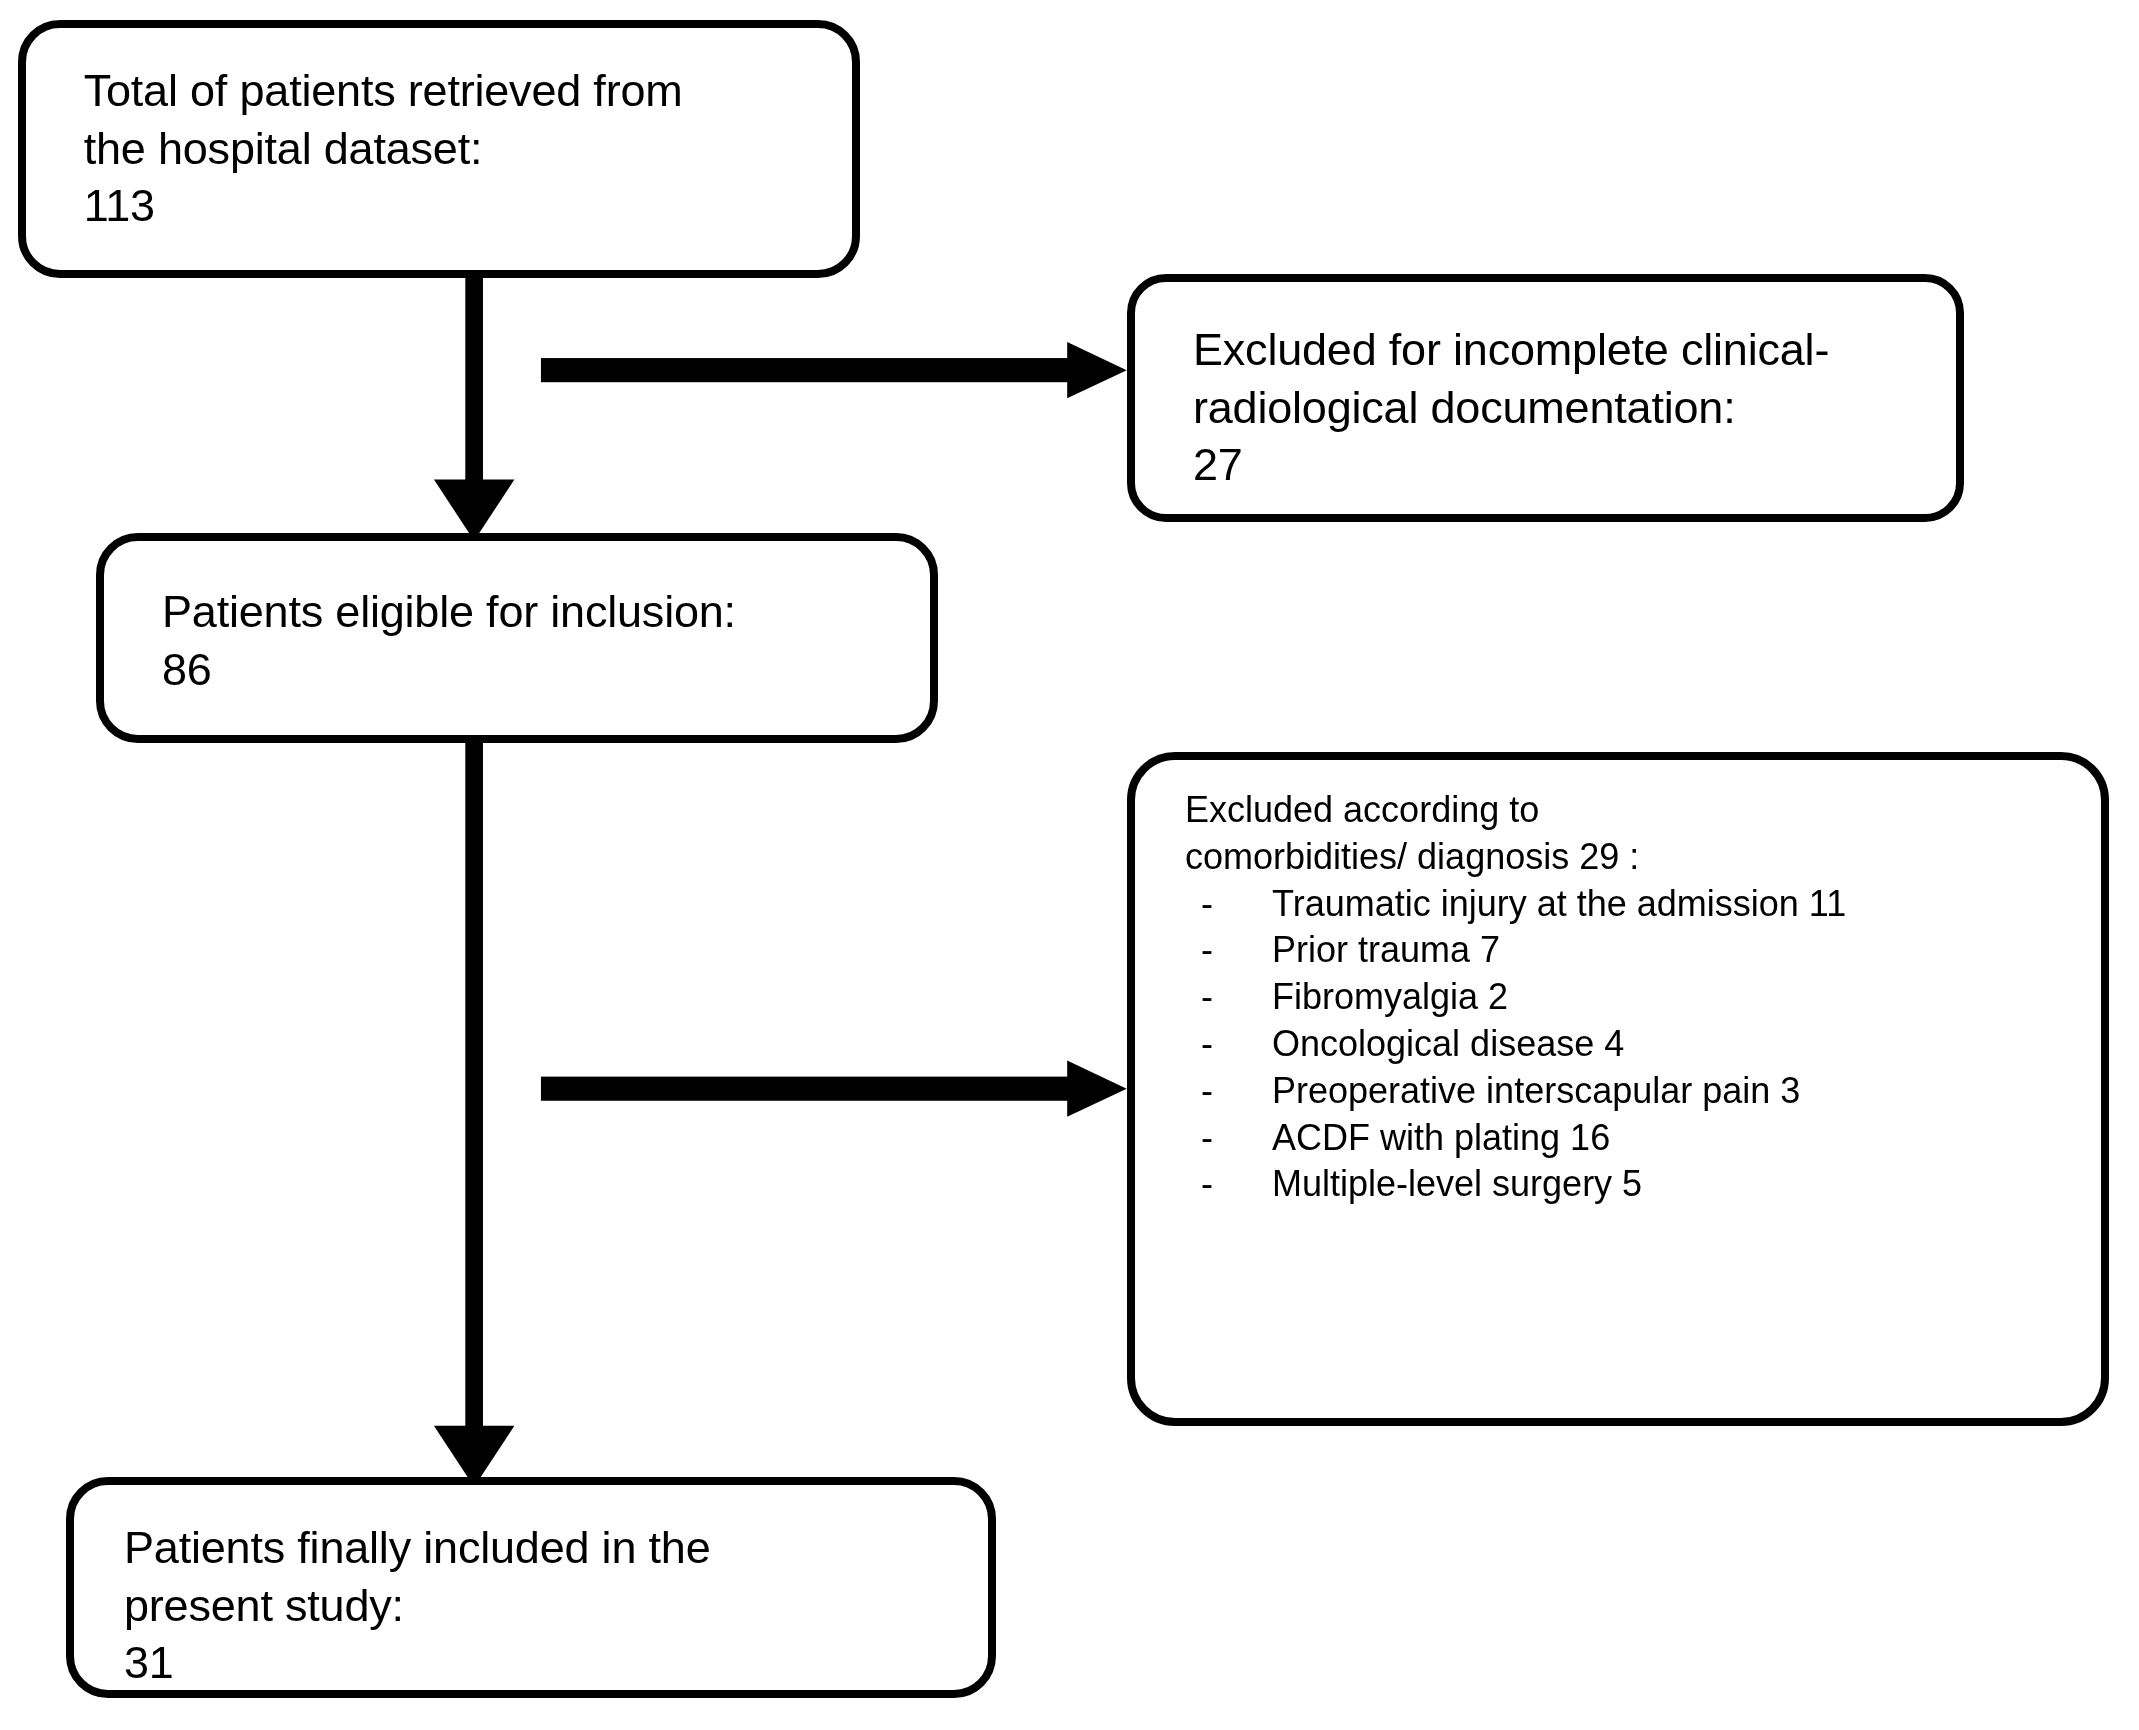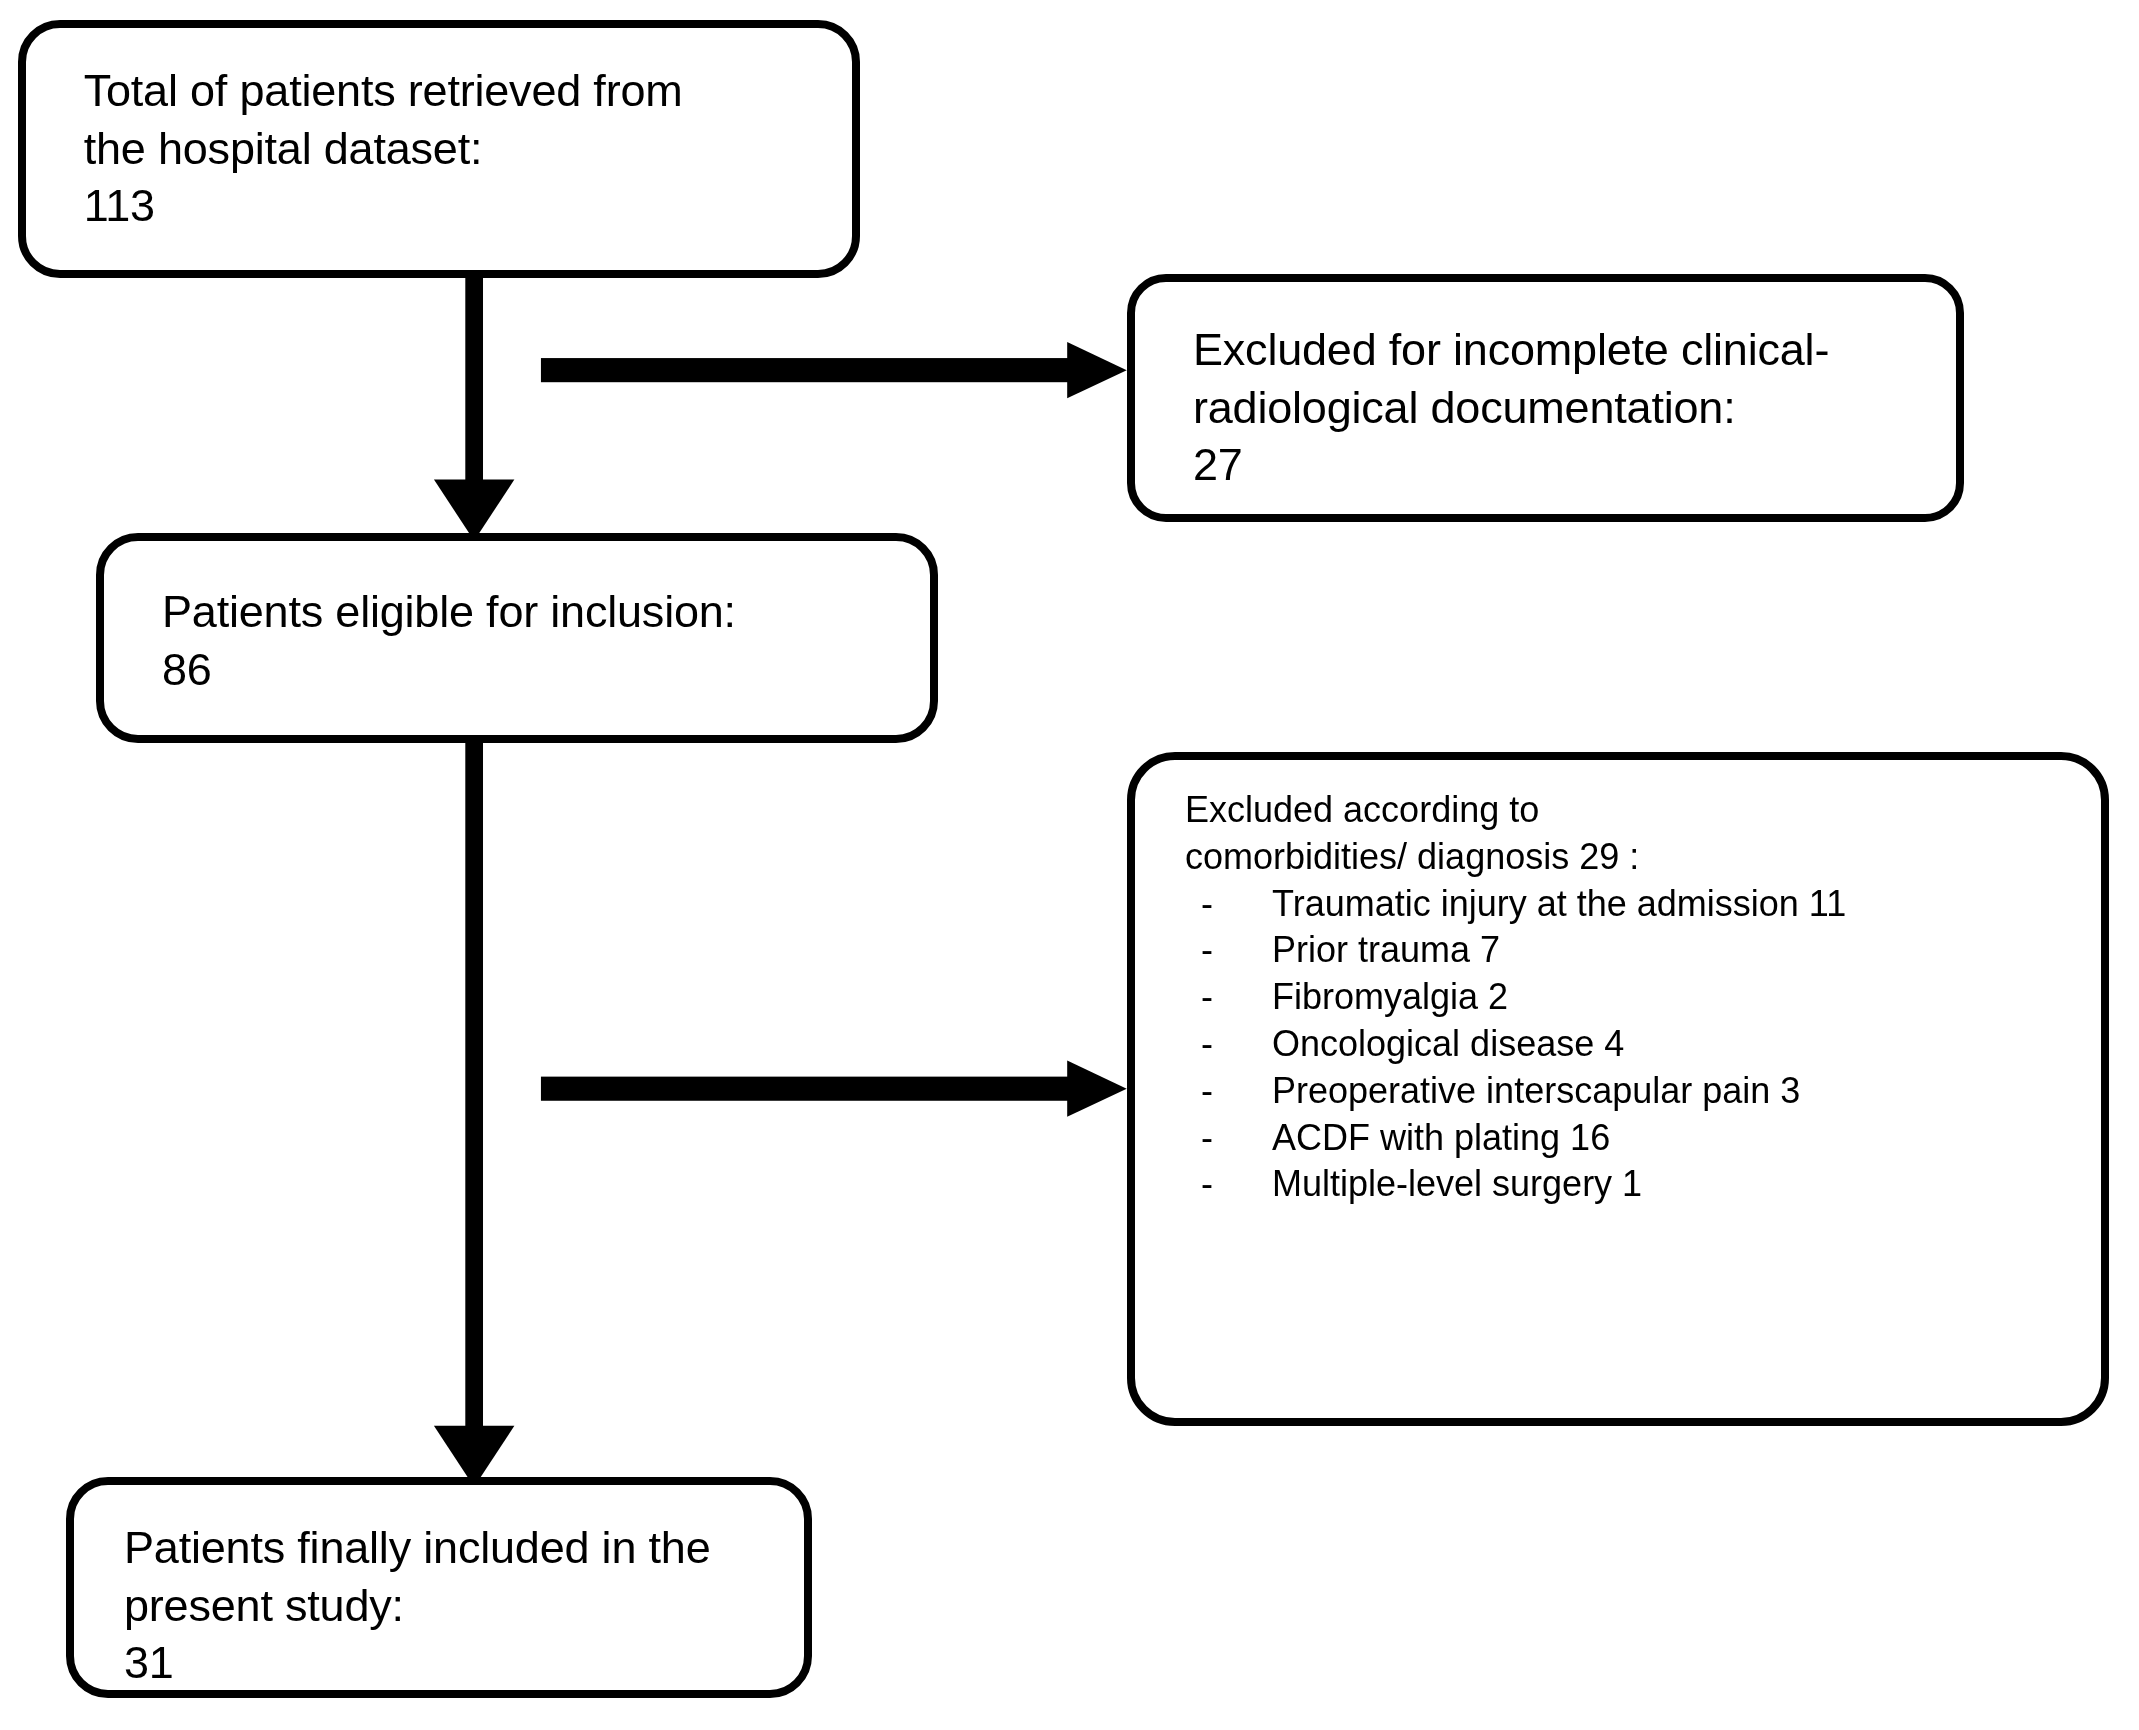--- a/index.html
+++ b/index.html
@@ -27,21 +27,21 @@
     position: absolute;
     box-sizing: border-box;
     border: 8.9px solid #000000;
     background: #ffffff;
     z-index: 3;
   }
   #box-total      { left: 17.7px;   top: 20px;   width: 842px; height: 258px; border-radius: 42px; }
   #box-eligible   { left: 50px;   top: 533px;  width: 842px; height: 210px; border-radius: 42px; margin-left: 46px; }
   #box-excluded-doc { left: 1127px; top: 241px; width: 837px; height: 248px; border-radius: 39px; margin-top: 33px; }
   #box-excluded-comorb { left: 1127px; top: 752px; width: 982px; height: 674px; border-radius: 48px; }
-  #box-final      { left: 66px;   top: 1477px; width: 746px; height: 221px; border-radius: 42px; }
+  #box-final      { left: 66px;   top: 1477px; width: 930px; height: 221px; border-radius: 42px; }
 
   .node-text {
     position: absolute;
     font-size: 45px;
     line-height: 1.28;
     letter-spacing: -0.2px;
     white-space: pre-line;
   }
   #box-total .node-text      { left: 58px; top: 34px; }
   #box-eligible .node-text   { left: 58px; top: 42px; }
@@ -125,21 +125,21 @@
 comorbidities/ diagnosis 29 :</div>
       <ul class="bullet-list" id="comorb-items">
           <li><span class="dash">-</span><span>Traumatic injury at the admission 11</span></li>
           <li><span class="dash">-</span><span>Prior trauma 7</span></li>
           <li><span class="dash">-</span><span>Fibromyalgia 2</span></li>
           <li><span class="dash">-</span><span>Oncological disease 4</span></li>
           <li><span class="dash">-</span><span>Preoperative interscapular pain 3</span></li>
         </ul>
       <ul class="bullet-list" id="comorb-subitems">
           <li><span class="dash">-</span><span>ACDF with plating 16</span></li>
-          <li><span class="dash">-</span><span>Multiple-level surgery 1</span></li>
+          <li><span class="dash">-</span><span>Multiple-level surgery 5</span></li>
         </ul>
     </div>
   </div>
 
   <div class="node-box" id="box-final">
     <div class="node-text">Patients finally included in the
 present study:
 31</div>
   </div>
 

